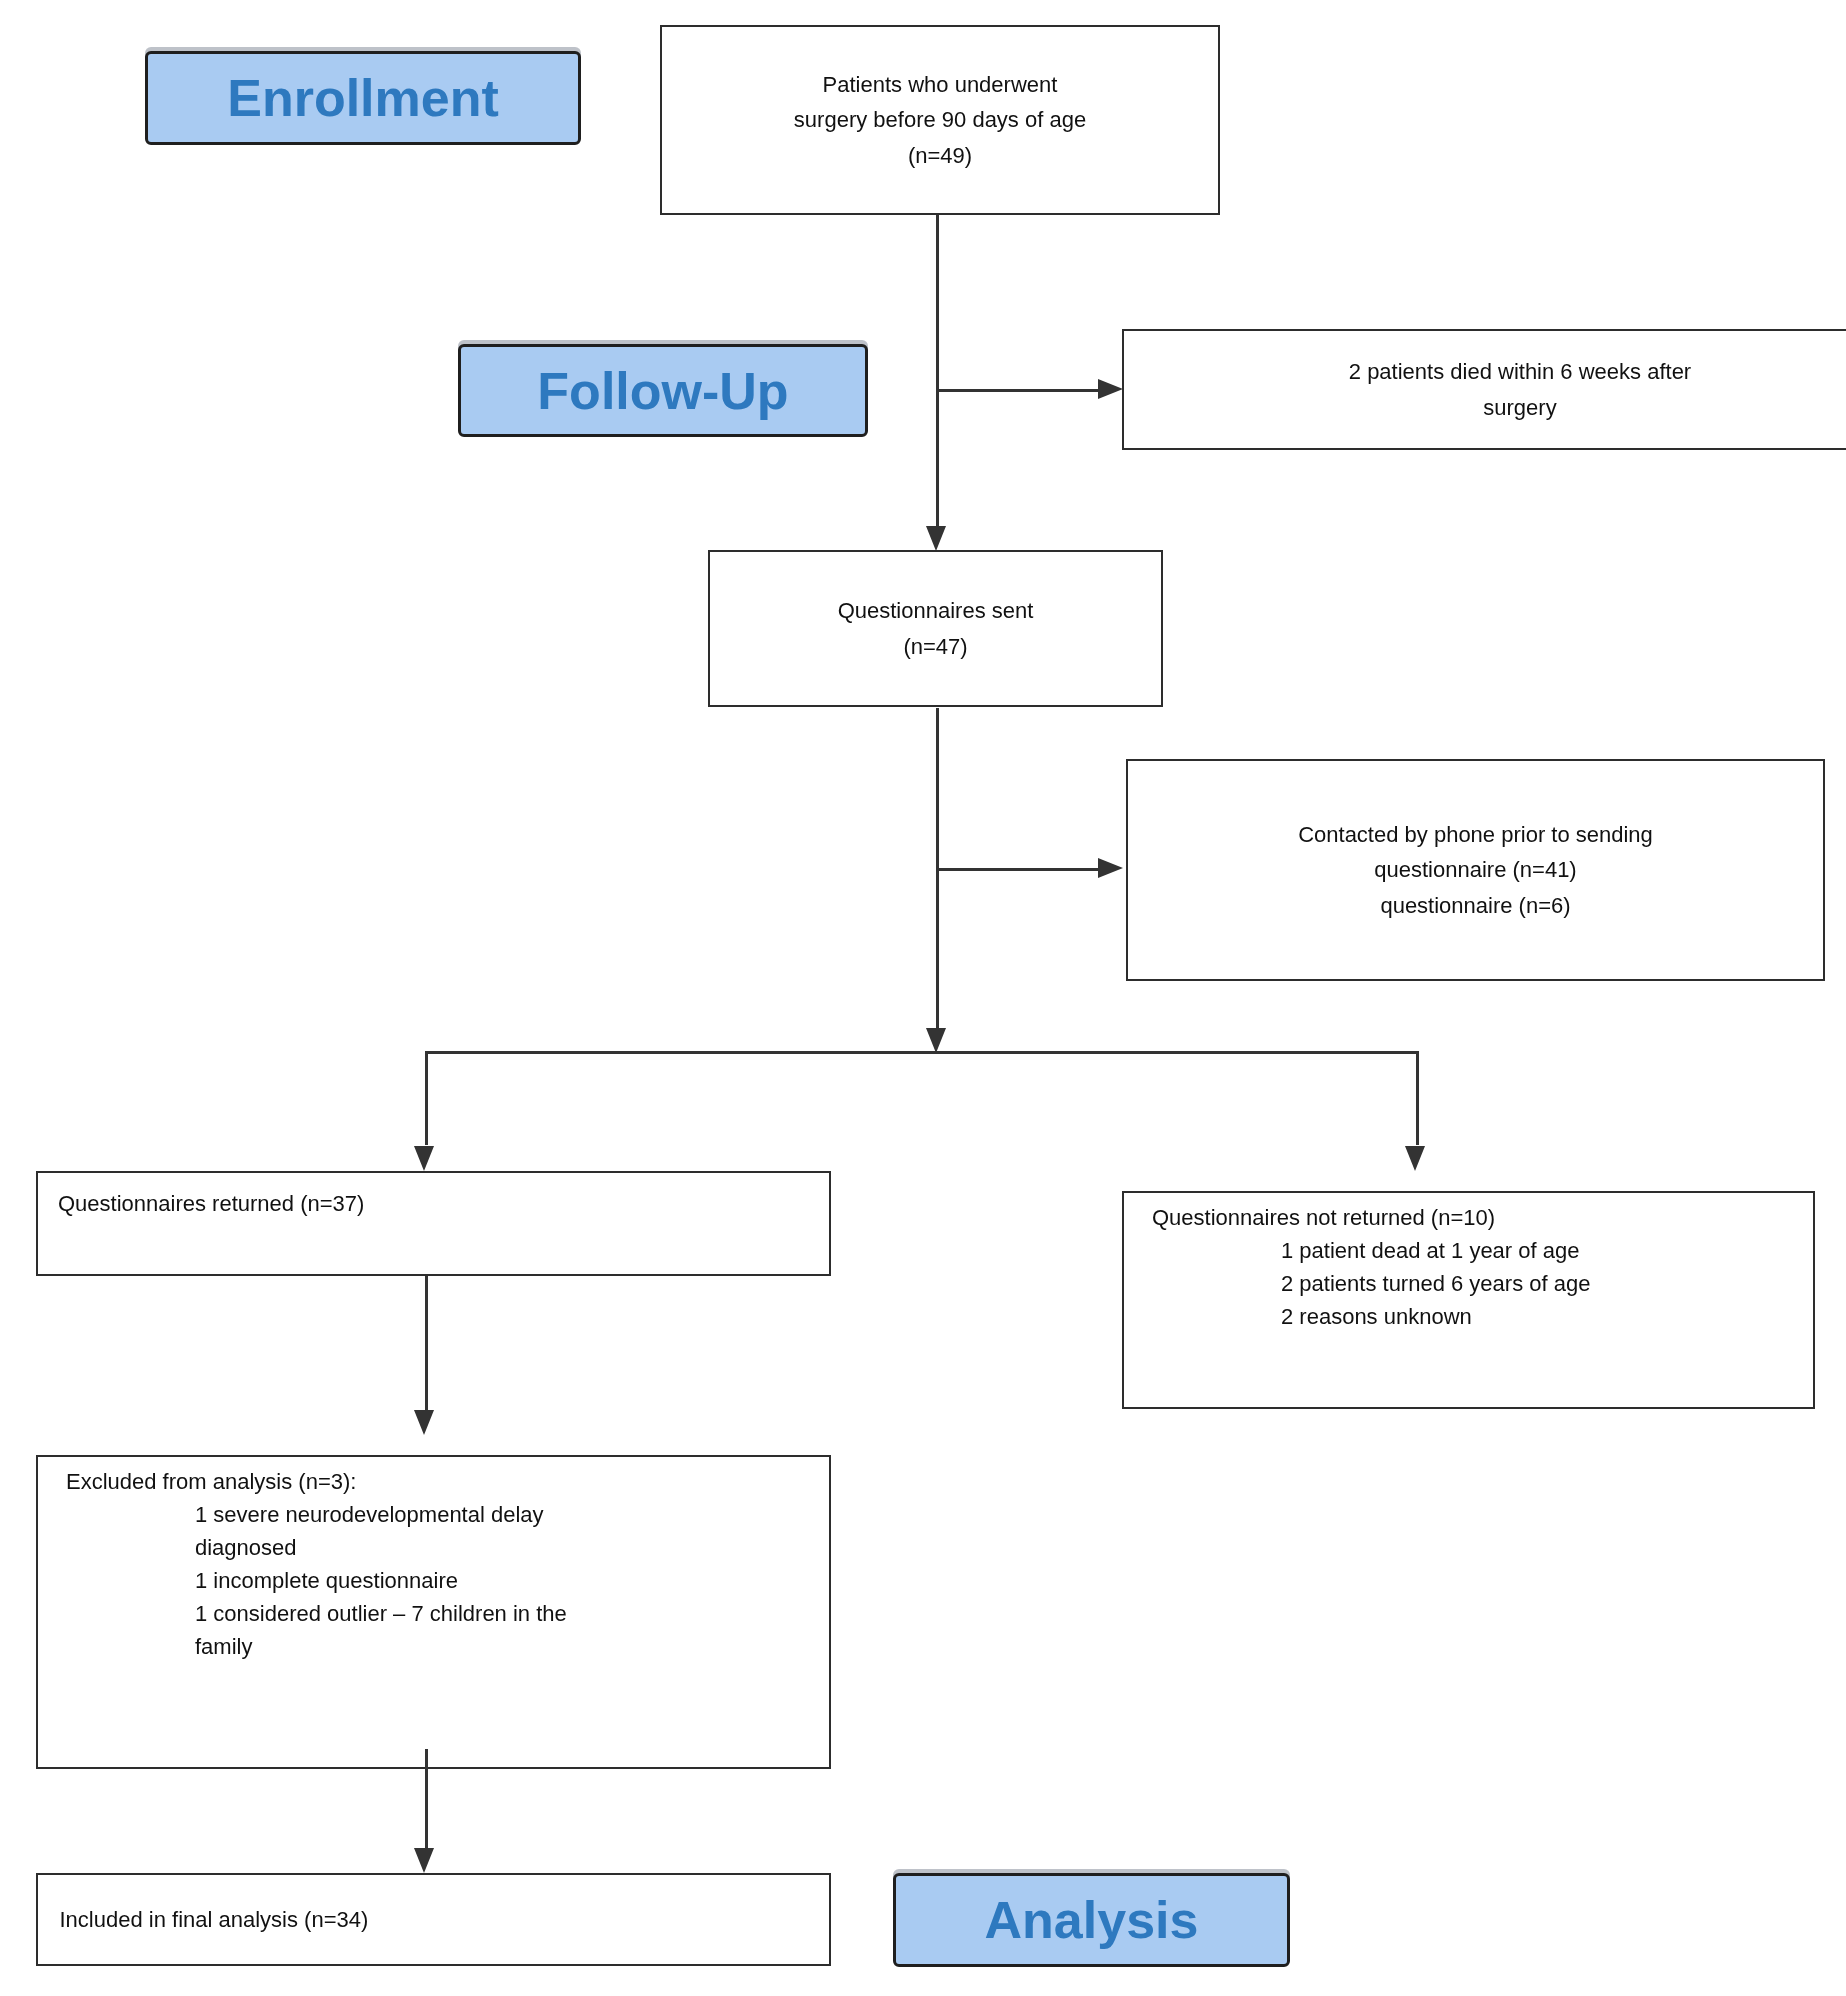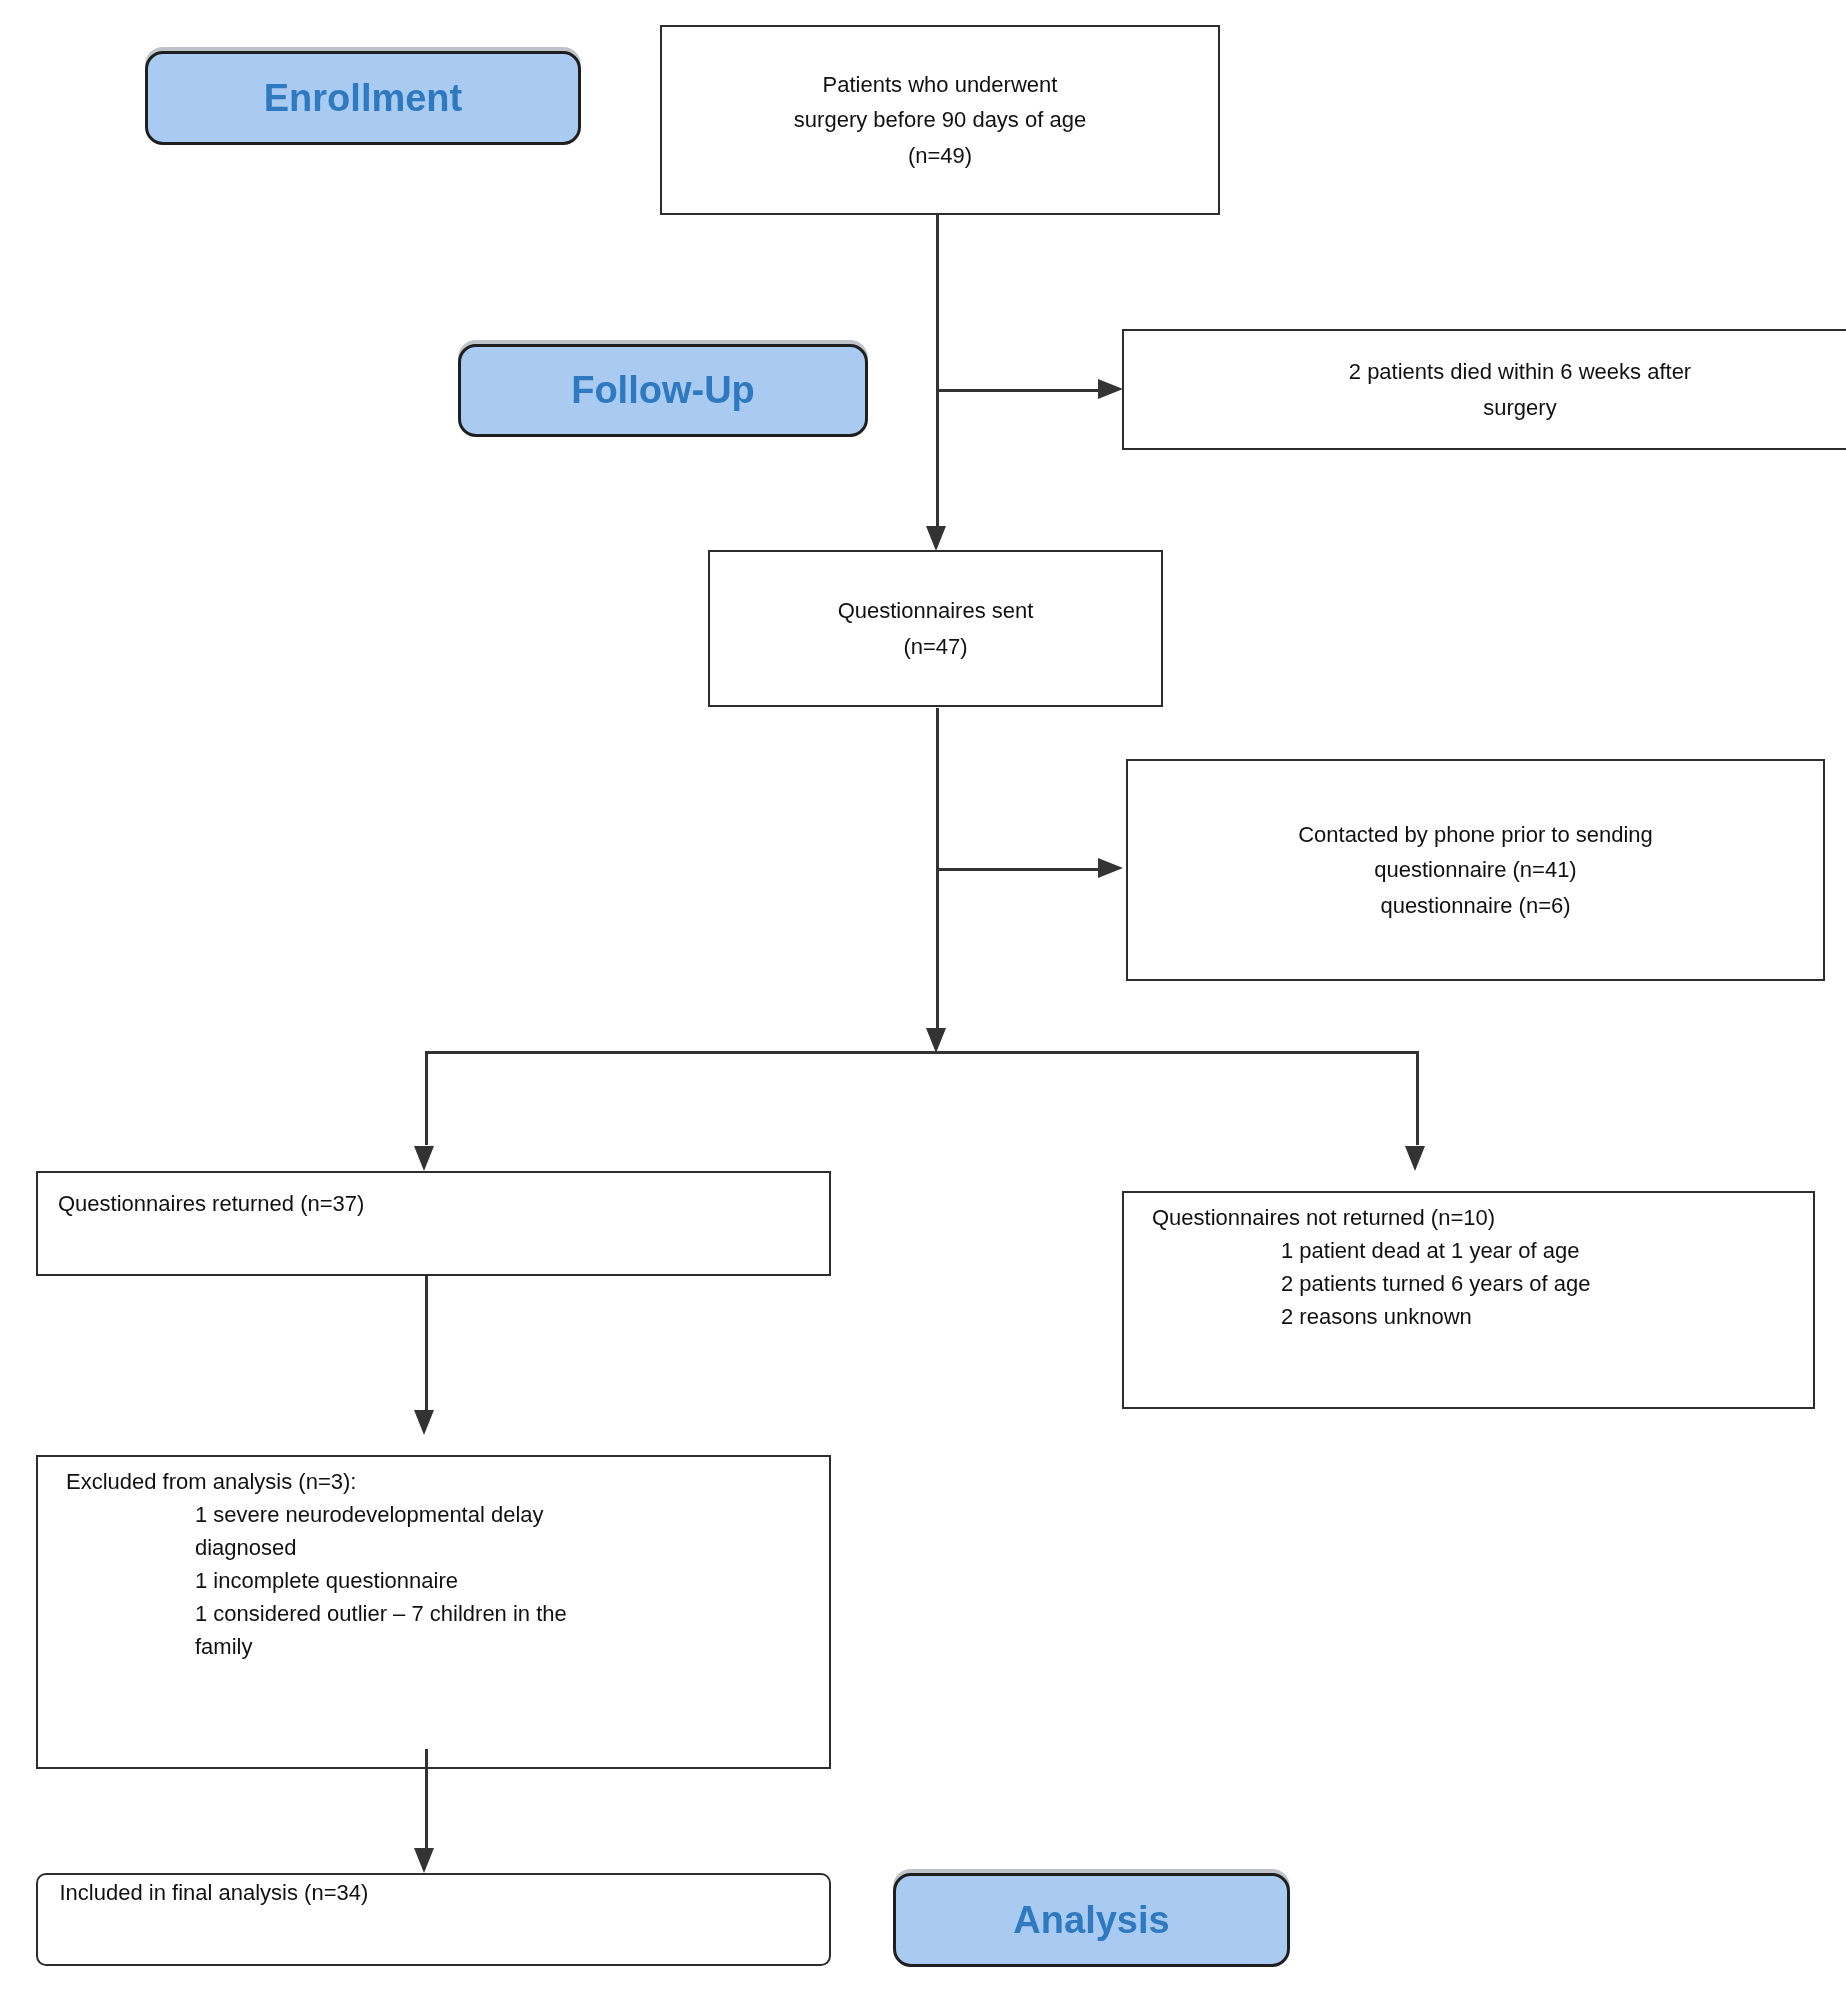--- a/index.html
+++ b/index.html
@@ -23,25 +23,25 @@
     height:1996px;
     background:var(--background);
     overflow:hidden;
   }
   
   .pill{
     position:absolute;
     box-sizing:border-box;
     background:var(--pill-fill);
     border:3.3px solid var(--pill-border);
-    border-radius:18px;
+    border-radius:6px;
     display:flex;
     align-items:center;
     justify-content:center;
-    font-size:38px;
+    font-size:52px;
     font-weight:bold;
     color:var(--pill-label);
     box-shadow:0 -4.1px 0 rgba(110,120,135,.45);
   }
   
   .box{
     position:absolute;
     box-sizing:border-box;
     background:#fff;
     border:2.5px solid var(--box-border);
@@ -62,23 +62,22 @@
     padding:8.3px 13.2px 0 28px;
     line-height:1.5;
     margin-top:20px;
   }
   .list .litem{
     margin-left:129px;
     white-space:pre-line;
   }
   .box.vcenter{
     display:flex;
-    align-items:flex-start;
+    align-items:center;
     padding-left:21.5px;
-    border-radius:10px;
   }
   
   .vline{position:absolute;width:2.5px;background:var(--connector);}
   .hline{position:absolute;height:2.5px;background:var(--connector);}
   .arr-down{
     position:absolute;width:0;height:0;
     border-left:10.7px solid transparent;
     border-right:10.7px solid transparent;
     border-top:25px solid var(--connector);
   }

